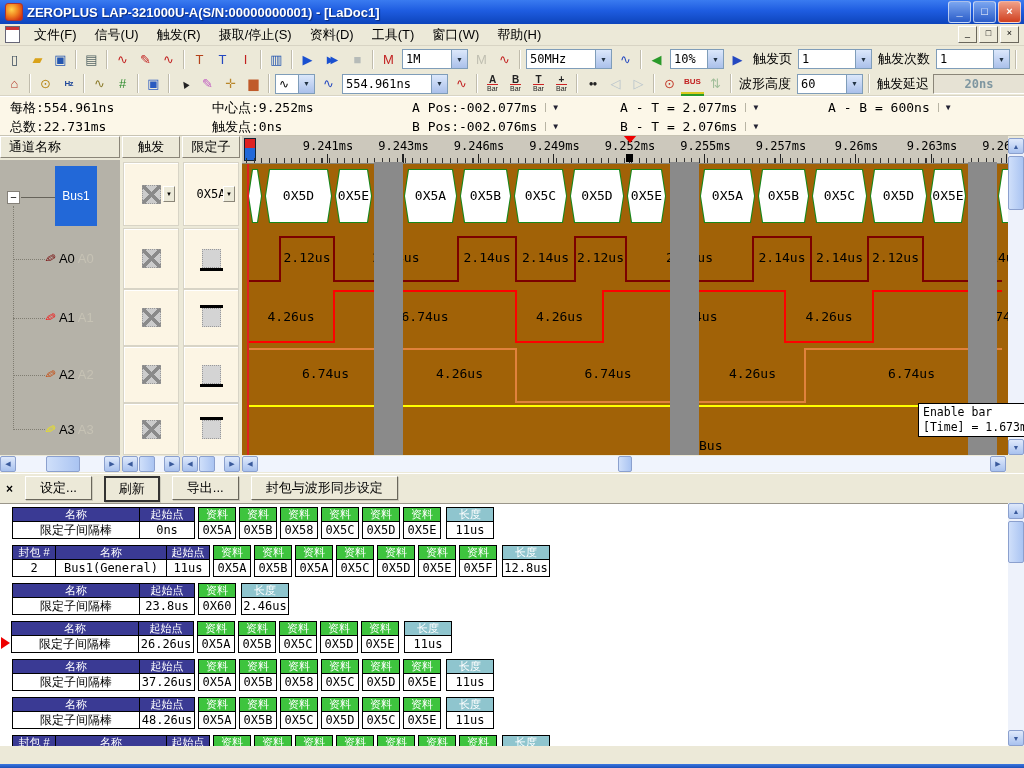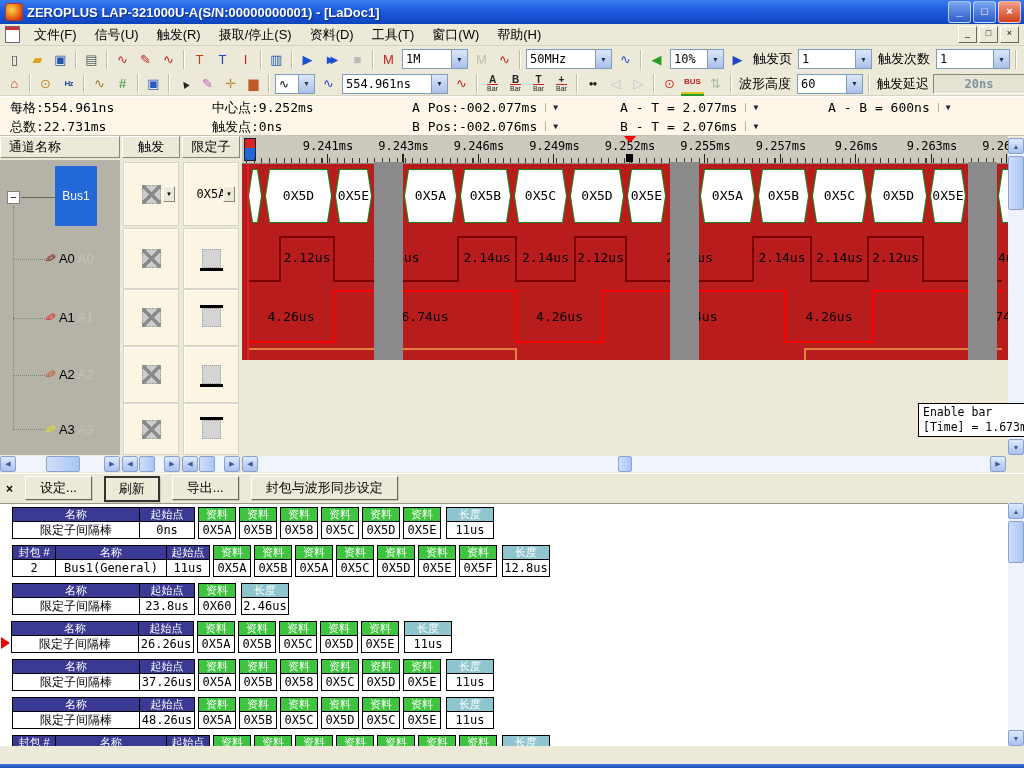--- a/index.html
+++ b/index.html
@@ -88,21 +88,21 @@
     background-image:linear-gradient(45deg,transparent 44%,#8a8a8a 44%,#8a8a8a 56%,transparent 56%),
                      linear-gradient(-45deg,transparent 44%,#8a8a8a 44%,#8a8a8a 56%,transparent 56%);}
   .qbox{width:17px;height:17px;background:#d4d4d4;border:1px dotted #999;position:relative;}
   .qbox.bottom::after{content:"";position:absolute;left:-3px;right:-3px;bottom:-4px;height:3px;background:#000;}
   .qbox.top::after{content:"";position:abs;position:absolute;left:-3px;right:-3px;top:-4px;height:3px;background:#000;}
   .mini-drop{position:absolute;right:3px;top:50%;margin-top:-8px;width:12px;height:16px;background:#ece9d8;
     border:1px solid;border-color:#fff #8a8578 #8a8578 #fff;font-size:6px;display:flex;align-items:center;justify-content:center;box-sizing:border-box;}
   .qval{font-size:12px;}
 
   
-  .wave{position:absolute;left:242px;top:0;width:766px;height:224px;background:#b91c1c;overflow:hidden;}
+  .wave{position:absolute;left:242px;top:0;width:766px;height:319px;background:#a16207;overflow:hidden;}
   .ruler{position:absolute;left:0;top:0;right:0;height:28px;background:#ccc8bc;border-bottom:1px solid #8a8678;box-sizing:border-box;}
   .rlabel{position:absolute;top:3px;transform:translateX(-50%);font-size:12px;white-space:nowrap;}
   .ticks-minor{position:absolute;left:4px;right:0;bottom:0;height:5px;
     background:repeating-linear-gradient(90deg,#333 0 1px,transparent 1px 7.55px);}
   .ticks-major{position:absolute;left:85px;right:0;bottom:0;height:9px;
     background:repeating-linear-gradient(90deg,#222 0 1px,transparent 1px 75.5px);}
   .rorigin{position:absolute;left:2px;top:2px;width:12px;height:23px;border:1px solid #123;
     background:linear-gradient(#d22 0 9px,#2268d8 9px);box-sizing:border-box;}
   .tmark{position:absolute;left:381px;top:-1px;width:0;height:0;border:7px solid transparent;border-top:8px solid #e00;}
   .tsq{position:absolute;left:384px;bottom:1px;width:7px;height:8px;background:#000;}

